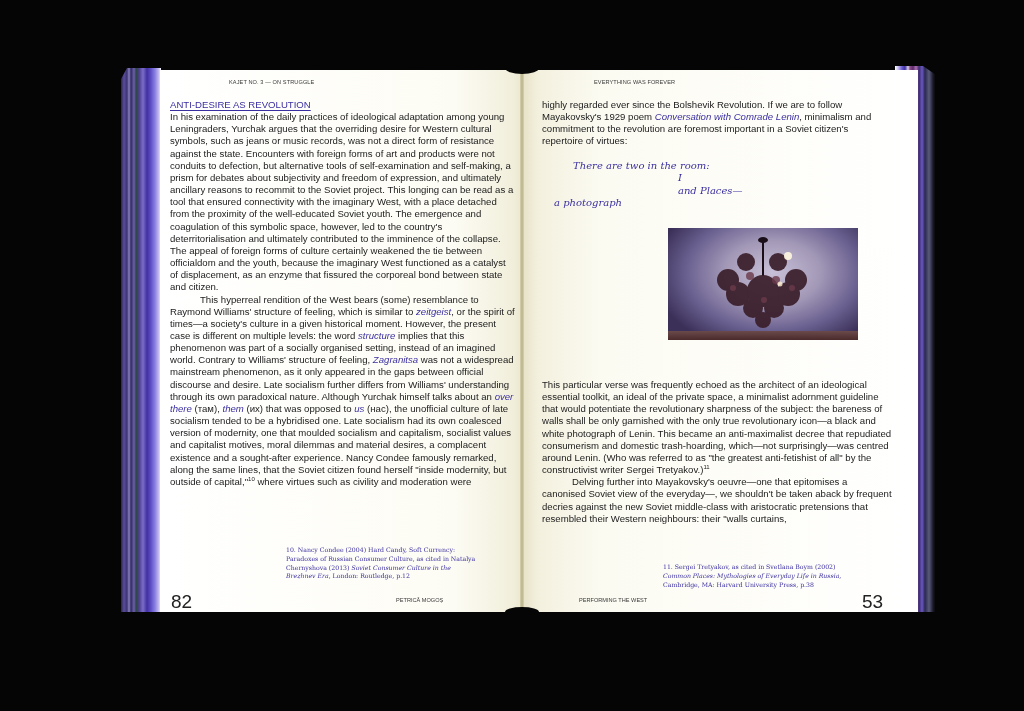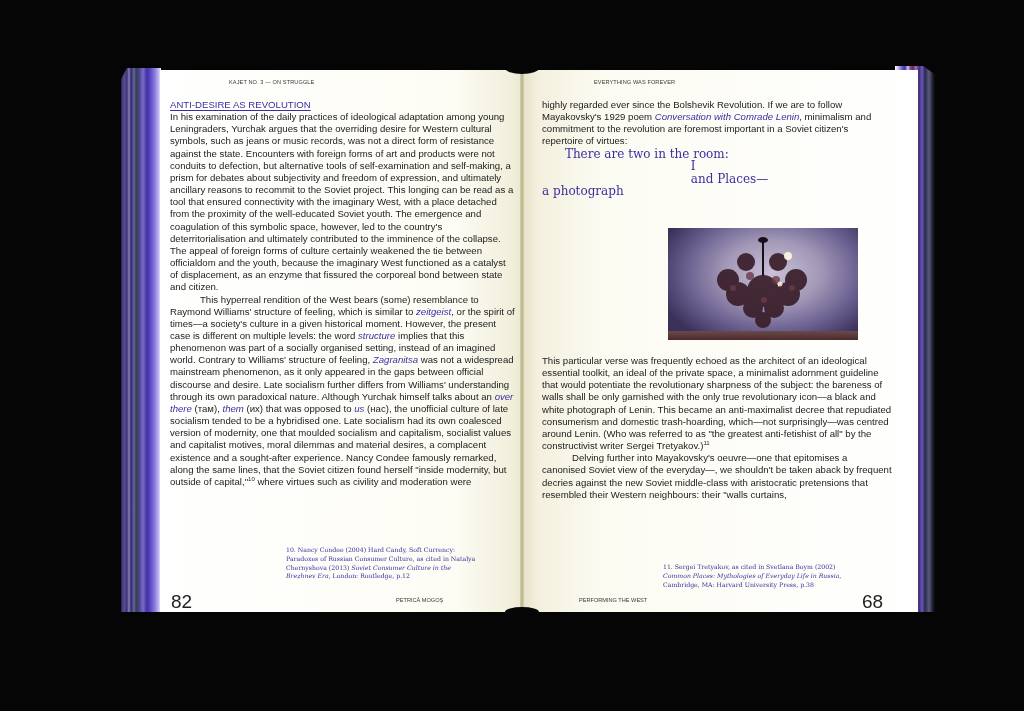--- a/index.html
+++ b/index.html
@@ -36,21 +36,21 @@
   .body { position:absolute; font-size:9.6px; line-height:12.15px; color:#1b1b1b; }
   .left .body { left:10px; top:29px; width:345px; }
   .right .body { left:20px; top:29px; width:350px; }
 
   .section-title { color:#3a2fa0; text-decoration:underline; text-decoration-thickness:0.8px; text-underline-offset:1.5px; }
   .p { margin:0; text-align:left; }
   .indent { text-indent:30px; }
   .em { font-style:italic; color:#3a2fa0; }
   sup { font-size:6px; line-height:0; }
 
-  .verse { font-family:"DejaVu Serif", serif; font-size:12px; line-height:12.6px; color:#3a2fa0; margin:0; }
+  .verse { font-family:"DejaVu Serif", serif; font-size:10px; line-height:12.6px; color:#3a2fa0; margin:12px;font-style:italic; }
   .verse div { white-space:pre; }
 
   .photo { position:absolute; left:146px; top:158px; width:190px; height:112px; background:
       radial-gradient(ellipse 55% 65% at 50% 45%, rgba(60,20,30,0) 0%, rgba(10,5,20,0) 40%),
       radial-gradient(ellipse 70% 80% at 55% 40%, #c8c0d8 0%, #a49ab8 35%, #6a6090 65%, #3a3058 90%);
     overflow:hidden; }
   .photo .floor { position:absolute; left:0; bottom:0; width:100%; height:9px; background:linear-gradient(180deg,#6a4a4a,#4a2a2a); }
   .photo .lamp { position:absolute; left:50%; top:8px; transform:translateX(-50%); }
 
   .footnote { position:absolute; font-family:"DejaVu Serif", serif; font-size:6.2px; line-height:8.8px; color:#3a2fa0; }
@@ -123,19 +123,19 @@
             <circle cx="84" cy="52" r="3"></circle>
         </g>
         <circle cx="80" cy="20" r="4" fill="#fff6e0" opacity="0.9"></circle>
         <circle cx="72" cy="48" r="2.5" fill="#fff0d0" opacity="0.8"></circle>
       </svg>
       <div class="floor"></div>
     </div>
 
     <div class="footnote"><span>11. Sergei Tretyakov, as cited in Svetlana Boym (2002) </span><i>Common Places: Mythologies of Everyday Life in Russia</i><span>, Cambridge, MA: Harvard University Press, p.38</span></div>
     <div class="foot-label">PERFORMING THE WEST</div>
-    <div class="folio">68</div>
+    <div class="folio">53</div>
   </div>
 
   <div class="gutter"></div>
   <div class="notch-top"></div>
   <div class="notch-bottom"></div>
 </div>
 
 </body></html>

